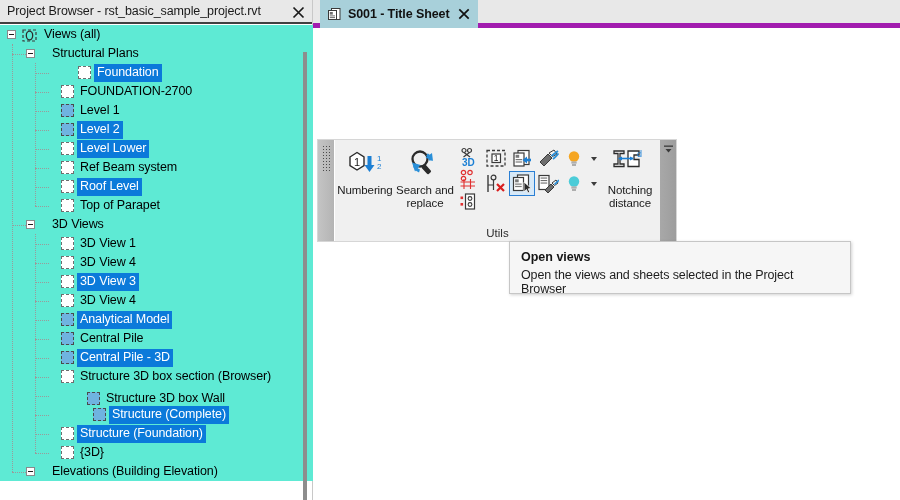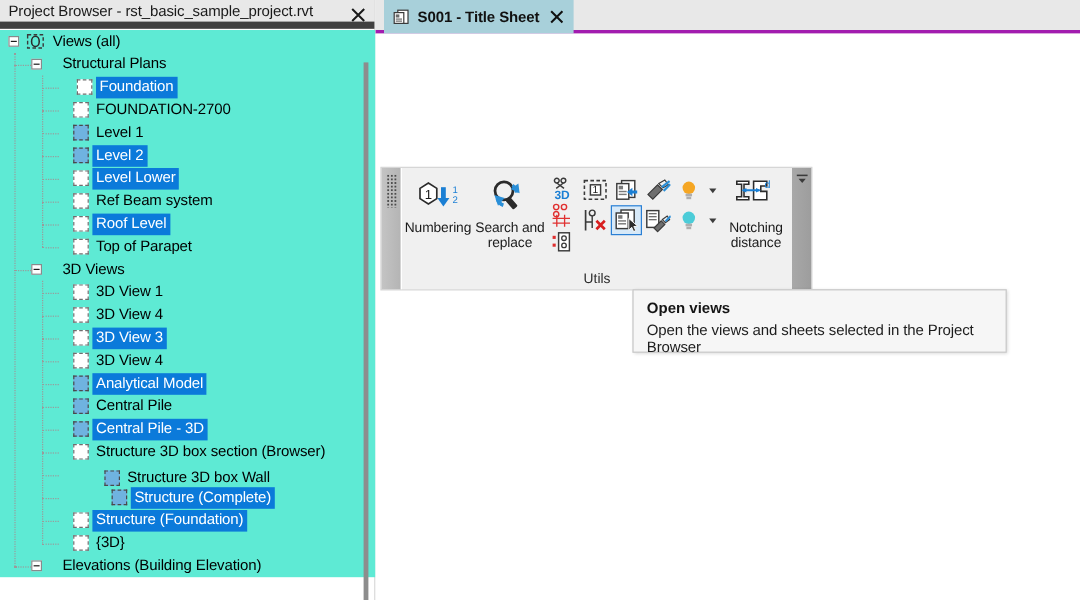--- a/index.html
+++ b/index.html
@@ -16,21 +16,21 @@
   #browser {
     position: absolute; left: 0; top: 0;
     width: 313px; height: 500px;
     background: #ffffff;
     border-right: 1px solid #c8c8c8;
   }
   #browser-titlebar {
     position: relative;
     height: 24px;
     background: #e8e8e8;
-    border-bottom: 6px solid #404040;
+    border-bottom: 2px solid #404040;
     display: flex; align-items: center;
   }
   #browser-title {
     font-size: 12.5px; color: #1a1a1a;
     padding-left: 7px; white-space: nowrap;
     letter-spacing: -0.1px;
   }
   #browser-close {
     position: absolute; right: 4px; top: 2px;
     width: 20px; height: 20px;
@@ -127,21 +127,21 @@
   
   #right {
     position: absolute; left: 313px; top: 0;
     width: 587px; height: 500px;
     background: #ffffff;
   }
   #tabstrip {
     position: absolute; left: 0; top: 0;
     width: 587px; height: 28px;
     background: #e8e8e8;
-    border-bottom: 3px solid #a21caf;
+    border-bottom: 5px solid #a21caf;
   }
   #tab-s001 {
     position: absolute; left: 7px; top: 0;
     height: 28px;
     background: #a8d0da;
     display: flex; align-items: center;
     padding: 0 8px 0 7px;
     cursor: pointer;
   }
   #tab-icon { width: 15px; height: 15px; margin-right: 6px; flex: 0 0 auto; }
@@ -244,22 +244,22 @@
   #panel-title {
     position: absolute; left: 0; bottom: 2px;
     width: 100%;
     text-align: center;
     font-size: 11.5px; color: #2b2b2b;
   }
 
   
   #tooltip {
     position: absolute;
-    left: 214px; top: 213px;
-    width: 312px; height: 53px;
+    left: 196px; top: 213px;
+    width: 342px; height: 53px;
     background: #f6f6f6;
     border: 1px solid #c6c6c6;
     box-shadow: 1px 1px 3px rgba(0,0,0,0.18);
     padding: 8px 11px 0 11px;
   }
   #tooltip-title {
     font-size: 12.5px; font-weight: bold; color: #151515;
     margin-bottom: 4px;
   }
   #tooltip-body { font-size: 12.5px; color: #1d1d1d; letter-spacing: -0.1px; }
@@ -315,21 +315,21 @@
             <div class="rooticon"><svg width="15" height="13" viewBox="0 0 15 13">
                 <rect x="1" y="1" width="13" height="11" fill="none" stroke="#3a3a3a" stroke-width="1.2" stroke-dasharray="3,2"></rect>
                 <ellipse cx="7.5" cy="6.5" rx="3.2" ry="4.3" fill="none" stroke="#2b2b2b" stroke-width="1.3"></ellipse>
               </svg></div>
             <div class="node-label">Views (all)</div>
           </div>
           <div class="node" style="position: absolute; top: 19px; left: 0px; padding-left: 26px;">
             <div class="expander" style="position: static; margin-right: 14px;"></div>
             <div class="node-label">Structural Plans</div>
           </div>
-          <div class="node sel" style="position: absolute; top: 38px; left: 2px; padding-left: 62px;">
+          <div class="node sel" style="position: absolute; top: 38px; left: 16px; padding-left: 62px;">
             <div class="vicon"></div>
             <div class="node-label">Foundation</div>
           </div>
           <div class="node" style="position: absolute; top: 57px; left: 0px; padding-left: 61px;">
             <div class="vicon"></div>
             <div class="node-label">FOUNDATION-2700</div>
           </div>
           <div class="node" style="position: absolute; top: 76px; left: 0px; padding-left: 61px;">
             <div class="vicon filled"></div>
             <div class="node-label">Level 1</div>

